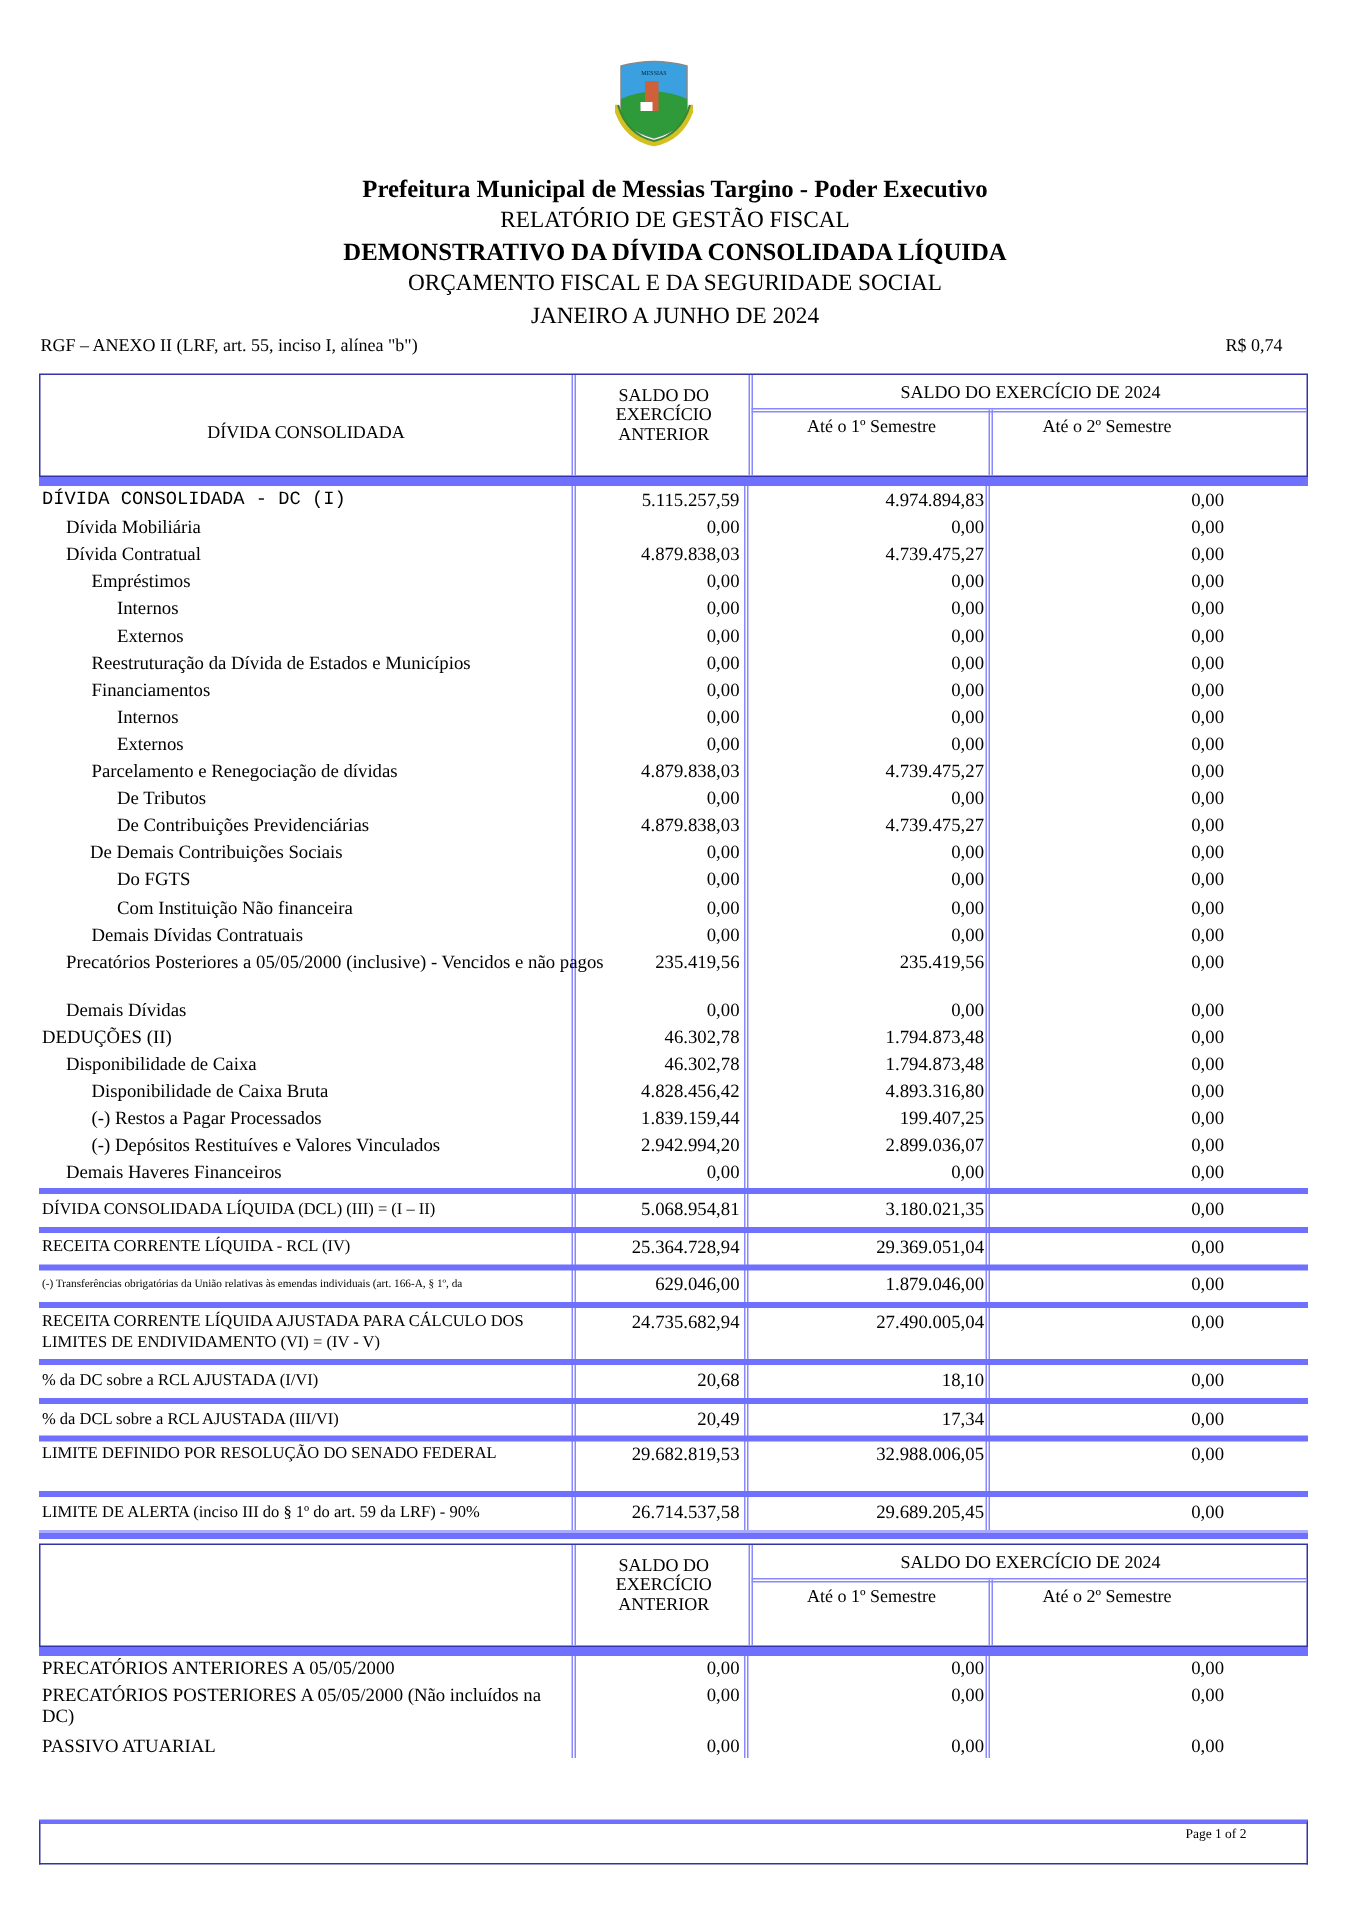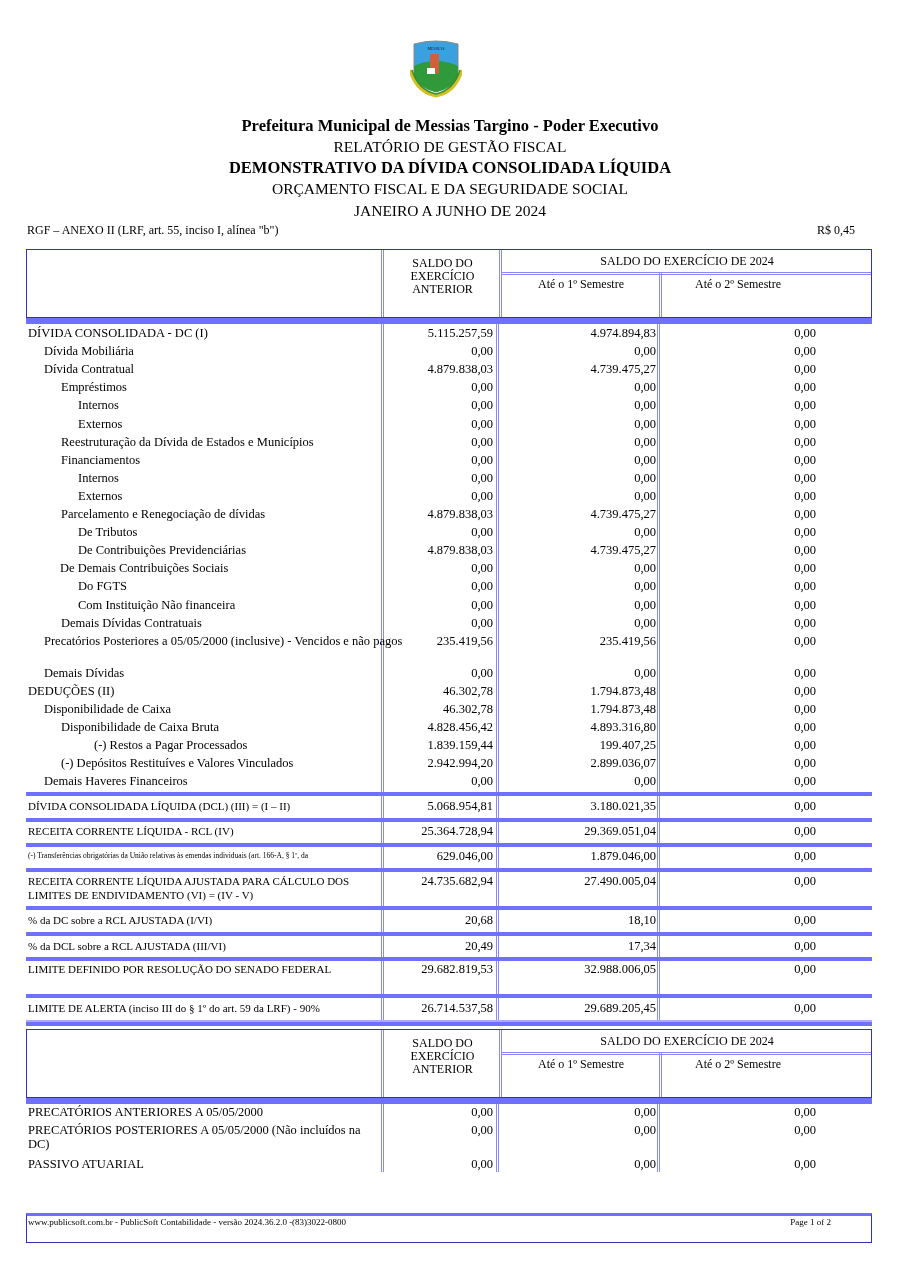--- a/index.html
+++ b/index.html
@@ -34,41 +34,42 @@
     <path d="M2 34 Q8 54 26 58 Q44 54 50 34" fill="none" stroke="#3a8a2a" stroke-width="1.5"></path>
   </svg>
 </div>
 
 <div class="hdr bold" style="top:116px;">Prefeitura Municipal de Messias Targino - Poder Executivo</div>
 <div class="hdr" style="top:137px;">RELATÓRIO DE GESTÃO FISCAL</div>
 <div class="hdr bold" style="top:158px;">DEMONSTRATIVO DA DÍVIDA CONSOLIDADA LÍQUIDA</div>
 <div class="hdr" style="top:179px;">ORÇAMENTO FISCAL E DA SEGURIDADE SOCIAL</div>
 <div class="hdr" style="top:201px;">JANEIRO A JUNHO DE 2024</div>
 <div class="sub" style="left:27px;">RGF – ANEXO II (LRF, art. 55, inciso I, alínea "b")</div>
-<div class="sub" style="right:45px;">R$ 0,45</div>
+<div class="sub" style="right:45px;">R$ 0,74</div>
 
 <div class="tbl-head" style="top:249px; height:69px;">
+  <div class="th-cell" style="left:0; width:354px; top:32px;">DÍVIDA CONSOLIDADA</div>
   <div class="th-cell" style="left:358px; width:115px; top:7px;">SALDO DO EXERCÍCIO ANTERIOR</div>
   <div class="th-cell" style="left:476px; width:368px; top:5px;">SALDO DO EXERCÍCIO DE 2024</div>
   <div style="position:absolute; left:474px; width:370px; top:22px; height:3px; border-top:1px solid #8888ff; border-bottom:1px solid #8888ff;"></div>
   <div class="th-cell" style="left:476px; width:156px; top:28px;">Até o 1º Semestre</div>
   <div class="th-cell" style="left:636px; width:150px; top:28px;">Até o 2º Semestre</div>
   <div class="vline" style="left:354px; top:0; height:67px;"></div>
   <div class="vline" style="left:472px; top:0; height:67px;"></div>
   <div class="vline" style="left:632px; top:23px; height:44px;"></div>
 </div>
 <div class="hband" style="top:318px; height:6px;"></div>
 
 <div class="vline" style="left:381px; top:324px; height:698px;"></div>
 <div class="vline" style="left:496px; top:324px; height:698px;"></div>
 <div class="vline" style="left:657px; top:324px; height:698px;"></div>
 
 <div id="t1rows">
     <div class="row" style="top: 326px;">
-      <div class="lbl" style="left: 28px; width: 355px;">DÍVIDA CONSOLIDADA - DC (I)</div>
+      <div class="lbl" style="left: 28px; width: 355px; font-family: Liberation Mono, monospace;">DÍVIDA CONSOLIDADA - DC (I)</div>
       <div class="v1">5.115.257,59</div>
       <div class="v2">4.974.894,83</div>
       <div class="v3">0,00</div>
     </div>
     <div class="row" style="top: 344.1px;">
       <div class="lbl" style="left: 44px; width: 339px;">Dívida Mobiliária</div>
       <div class="v1">0,00</div>
       <div class="v2">0,00</div>
       <div class="v3">0,00</div>
     </div>
@@ -186,21 +187,21 @@
       <div class="v2">1.794.873,48</div>
       <div class="v3">0,00</div>
     </div>
     <div class="row" style="top: 720px;">
       <div class="lbl" style="left: 61px; width: 322px;">Disponibilidade de Caixa Bruta</div>
       <div class="v1">4.828.456,42</div>
       <div class="v2">4.893.316,80</div>
       <div class="v3">0,00</div>
     </div>
     <div class="row" style="top: 738.1px;">
-      <div class="lbl" style="left: 61px; width: 322px; margin-left: 33px;">(-) Restos a Pagar Processados</div>
+      <div class="lbl" style="left: 61px; width: 322px;">(-) Restos a Pagar Processados</div>
       <div class="v1">1.839.159,44</div>
       <div class="v2">199.407,25</div>
       <div class="v3">0,00</div>
     </div>
     <div class="row" style="top: 756.2px;">
       <div class="lbl" style="left: 61px; width: 322px;">(-) Depósitos Restituíves e Valores Vinculados</div>
       <div class="v1">2.942.994,20</div>
       <div class="v2">2.899.036,07</div>
       <div class="v3">0,00</div>
     </div>
@@ -303,15 +304,14 @@
     </div>
     <div class="row" style="top: 1157px;">
       <div class="lbl" style="width: 355px;">PASSIVO ATUARIAL</div>
       <div class="v1">0,00</div>
       <div class="v2">0,00</div>
       <div class="v3">0,00</div>
     </div>
   </div>
 
 <div class="footer">
-  <div>www.publicsoft.com.br - PublicSoft Contabilidade - versão 2024.36.2.0 -(83)3022-0800</div>
   <div style="position:absolute; right:40px; top:0;">Page 1 of 2</div>
 </div>
 
 </body></html>

